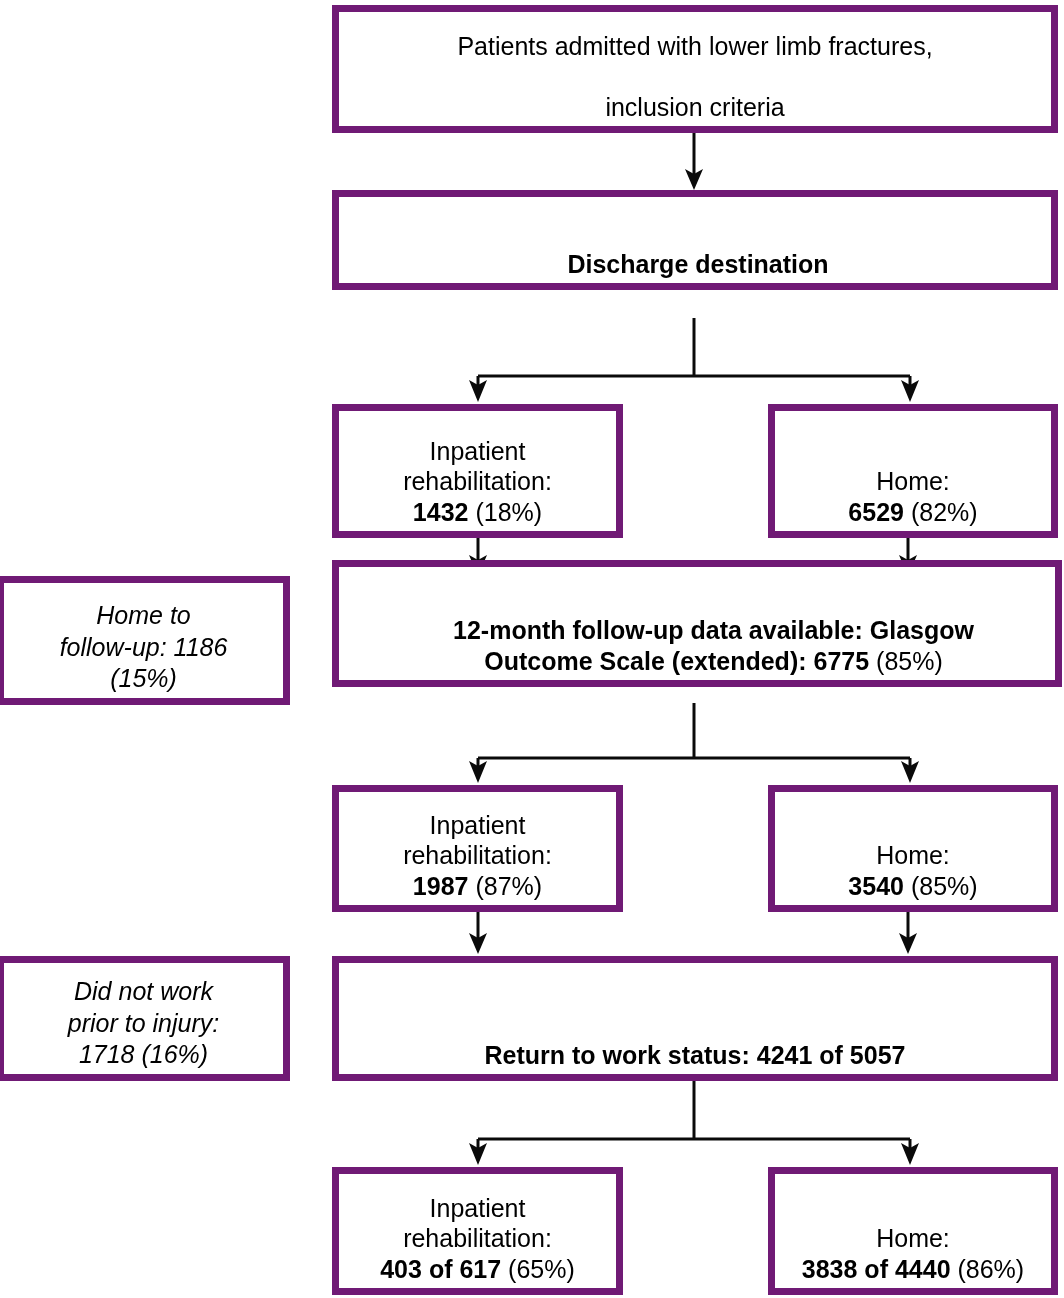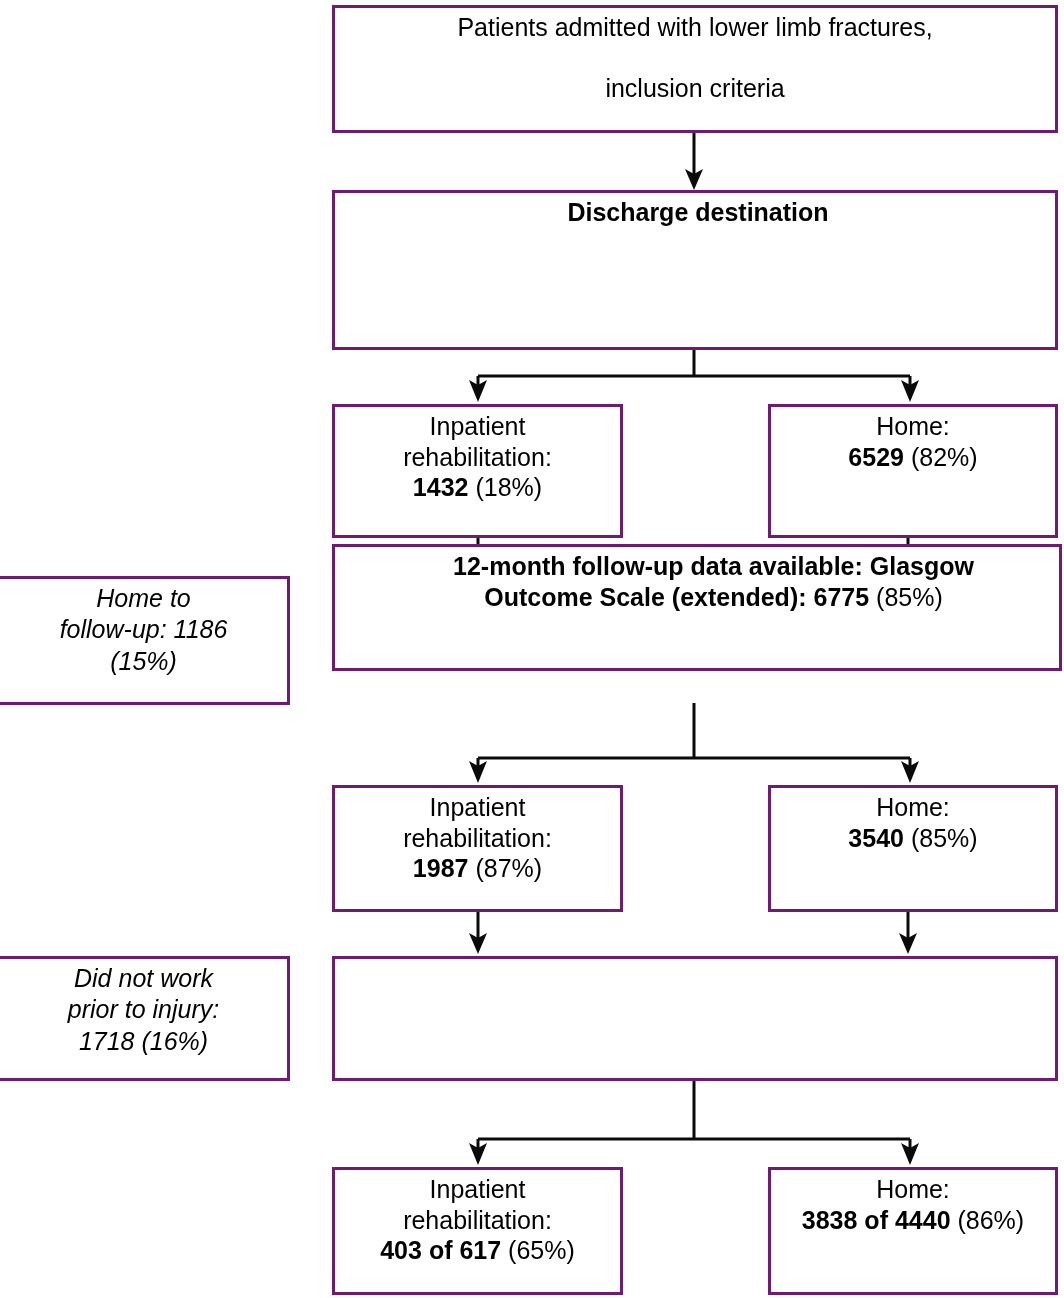--- a/index.html
+++ b/index.html
@@ -14,24 +14,24 @@
   #flowchart {
     position: relative;
     width: 1064px;
     height: 1298px;
     background: #ffffff;
     overflow: hidden;
   }
   .node {
     position: absolute;
     box-sizing: border-box;
-    border: 3px solid #701a75;
+    border: 7px solid #701a75;
     background: #ffffff;
     display: flex;
-    align-items: flex-start;
+    align-items: flex-end;
     justify-content: center;
     text-align: center;
     line-height: 1.22;
     font-size: 25px;
     padding: 4px 10px;
   }
   .node .txt { display: block; width: 100%; }
   .b { font-weight: bold; }
   .side-note {
     font-style: italic;
@@ -118,21 +118,21 @@
   </div>
 
   <div class="node" style="left:332px; top:5px; width:726px; height:128px;">
     <span class="txt">
       <span>Patients admitted with lower limb fractures,</span><br>
       <br>
       <span>inclusion criteria</span>
     </span>
   </div>
 
-  <div class="node" style="left:332px; top:190px; width:726px; height:160px;padding-left:16px;">
+  <div class="node" style="left:332px; top:190px; width:726px; height:100px;padding-left:16px;">
     <span class="txt b">Discharge destination</span>
   </div>
 
   <div class="node" style="left:332px; top:404px; width:291px; height:134px;">
     <span class="txt">
       <span>Inpatient</span><br>
       <span>rehabilitation:</span><br>
       <span class="b">1432</span><span> (18%)</span>
     </span>
   </div>
@@ -145,21 +145,21 @@
   </div>
 
   <div class="node side-note" style="left:-3px; top:576px; width:293px; height:129px;">
     <span class="txt">
       <span>Home to</span><br>
       <span>follow-up: 1186</span><br>
       <span>(15%)</span>
     </span>
   </div>
 
-  <div class="node" style="left:332px; top:544px; width:730px; height:127px;padding-left:43px;">
+  <div class="node" style="left:332px; top:560px; width:730px; height:127px;padding-left:43px;">
     <span class="txt">
       <span class="b">12-month follow-up data available: Glasgow</span><br>
       <span class="b">Outcome Scale (extended): 6775</span><span> (85%)</span>
     </span>
   </div>
 
   <div class="node" style="left:332px; top:785px; width:291px; height:127px;">
     <span class="txt">
       <span>Inpatient</span><br>
       <span>rehabilitation:</span><br>
@@ -177,21 +177,21 @@
   <div class="node side-note" style="left:-3px; top:956px; width:293px; height:125px;">
     <span class="txt">
       <span>Did not work</span><br>
       <span>prior to injury:</span><br>
       <span>1718 (16%)</span>
     </span>
   </div>
 
   <div class="node" style="left:332px; top:956px; width:726px; height:125px;">
     <span class="txt">
-      <br>
+      <span class="b">Return to work status: 4241 of 5057</span><br>
     </span>
   </div>
 
   <div class="node" style="left:332px; top:1167px; width:291px; height:128px;">
     <span class="txt">
       <span>Inpatient</span><br>
       <span>rehabilitation:</span><br>
       <span class="b">403 of 617</span><span> (65%)</span>
     </span>
   </div>

